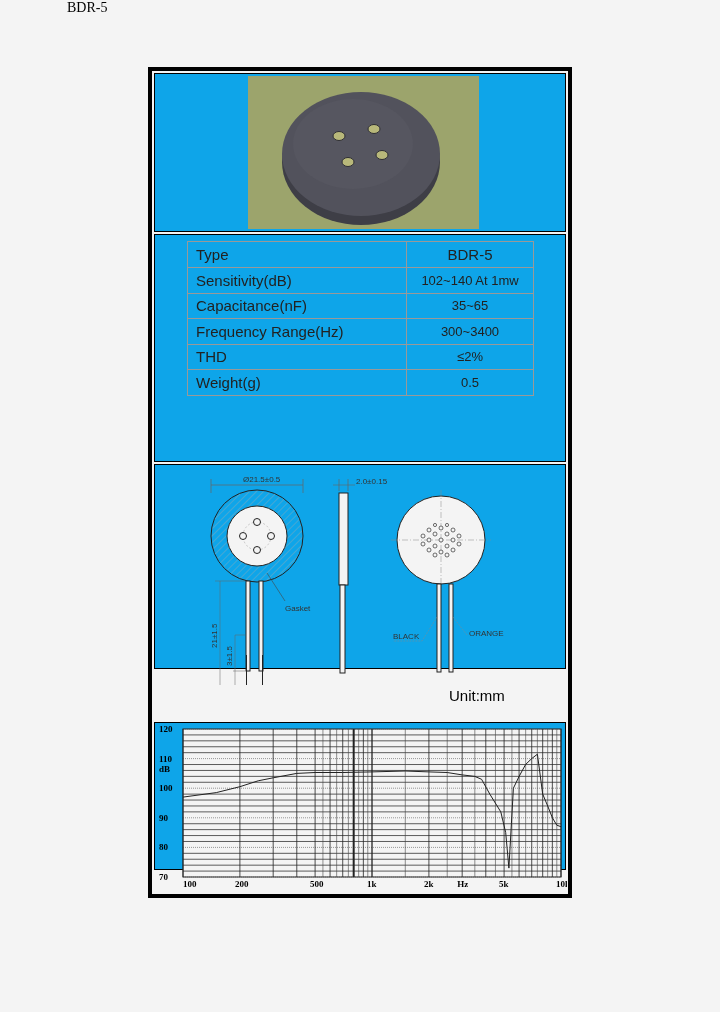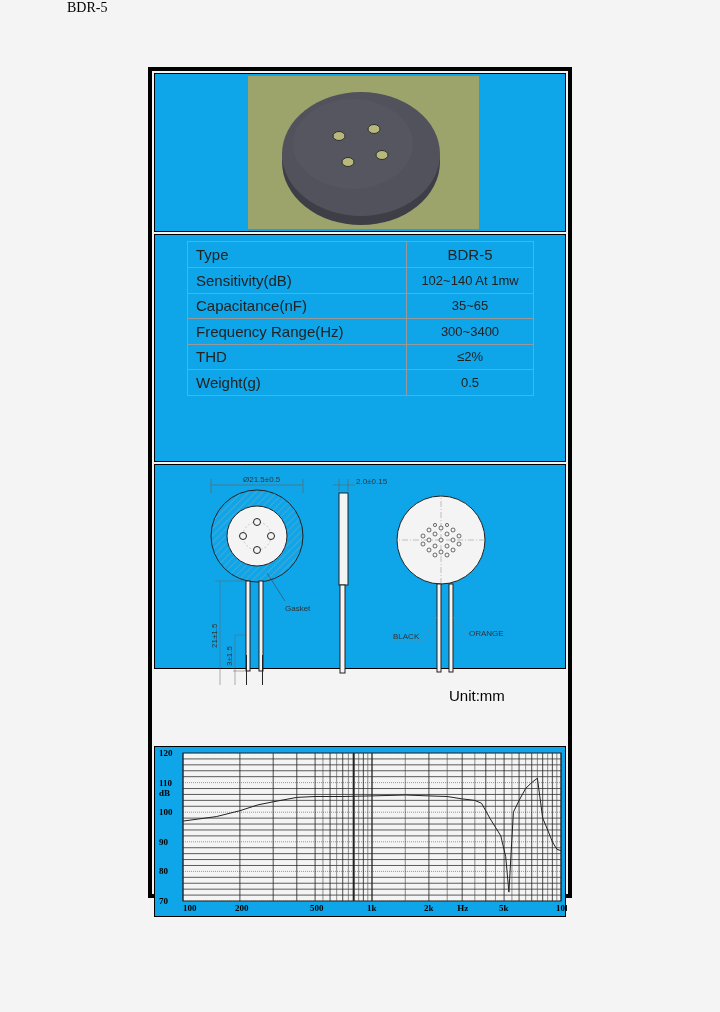--- a/index.html
+++ b/index.html
@@ -3,21 +3,21 @@
 <meta charset="utf-8">
 <style>
   html, body { margin:0; padding:0; }
   body { width:720px; height:1012px; background:#f4f4f4; position:relative; overflow:hidden; font-family:"Liberation Sans", sans-serif; }
   .doc-title { position:absolute; left:67px; top:0px; font-family:"Liberation Serif", serif; font-size:14px; color:#000; letter-spacing:0px; }
   .frame { position:absolute; left:148px; top:67px; width:416px; height:823px; border:4px solid #000; background:#f4f4f4; }
   .section { position:absolute; left:2px; right:2px; border:1.5px solid #000; box-sizing:border-box; background:#0ea5e9;padding-left:28px; }
   .s1 { top:2px; height:159px; }
   .s2 { top:163px; height:228px; }
   .s3 { top:393px; height:205px; }
-  .s4 { top:651px; height:171px;margin-top:24px; }
+  .s4 { top:651px; height:148px; }
   .photo { position:absolute; left:93px; top:2px; width:231px; height:153px; background:#9ca46c; overflow:hidden; }
   table.spec { position:absolute; left:32px; top:6px; width:347px; border-collapse:collapse; font-size:15px; color:#222; }
   table.spec td { border:1px solid #999; height:24.5px; padding:0 0 0 8px; }
   table.spec td.v { text-align:center; padding:0; font-size:13px; width:126px; }
   table.spec tr:nth-child(1) td { height:25px; }
   .drawing-svg { position:absolute; left:0; top:0; }
   .unit { position:absolute; left:294px; top:222px; font-size:15px; color:#000; }
   .chart-svg { position:absolute; left:0; top:0; }
   .ylbl, .xlbl { font-family:"Liberation Serif", serif; font-weight:bold; font-size:9px; fill:#000; }
   .dimtxt { font-family:"Liberation Sans", sans-serif; font-size:8px; fill:#333; }

